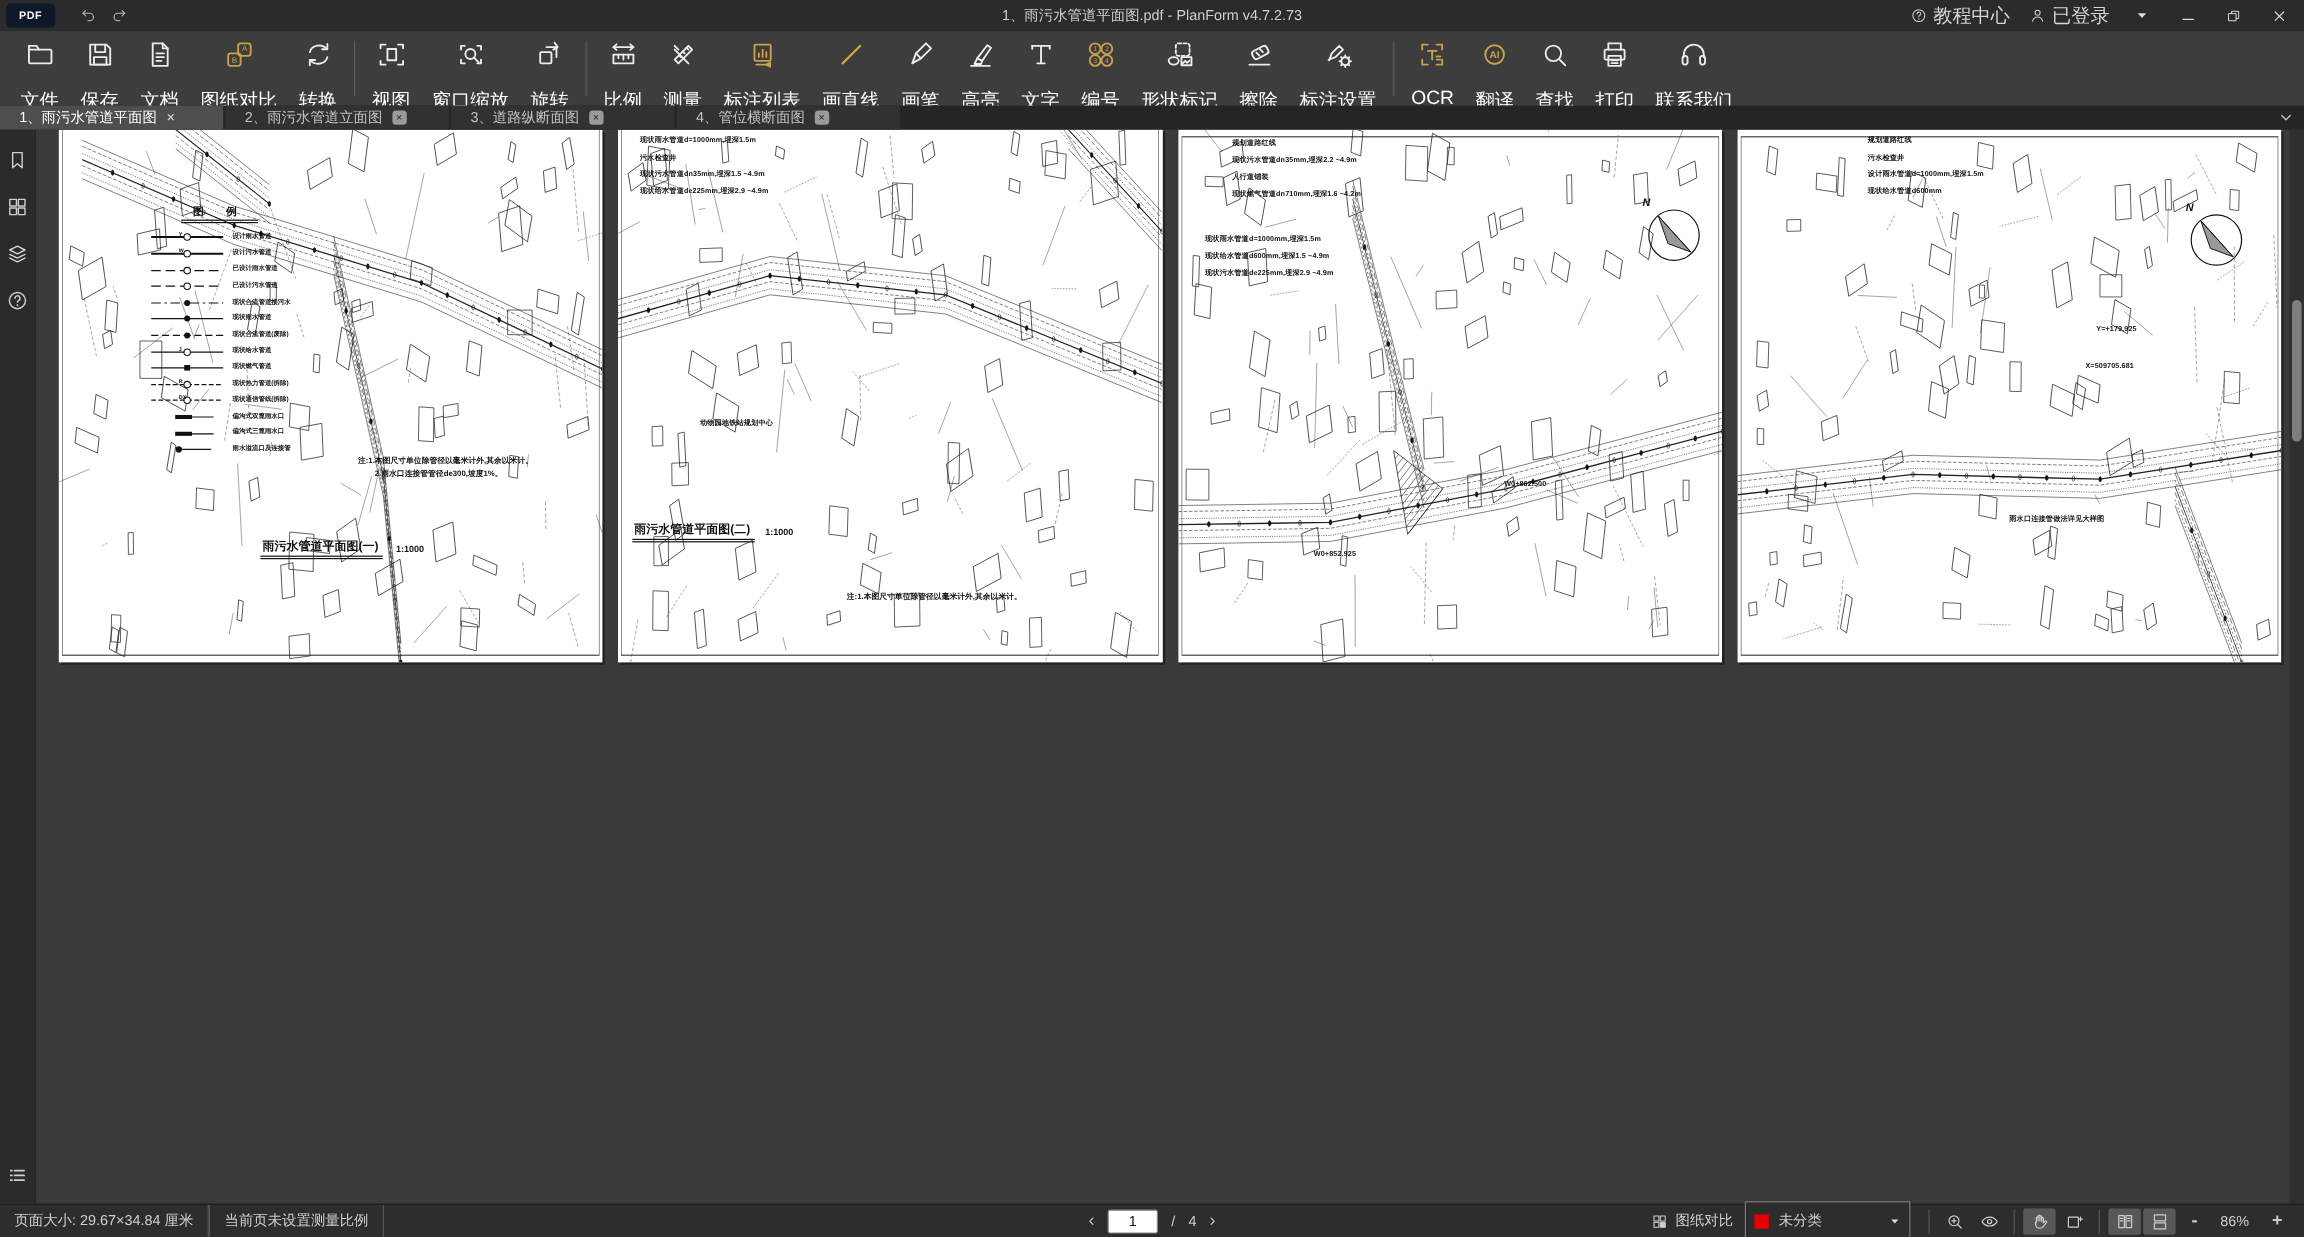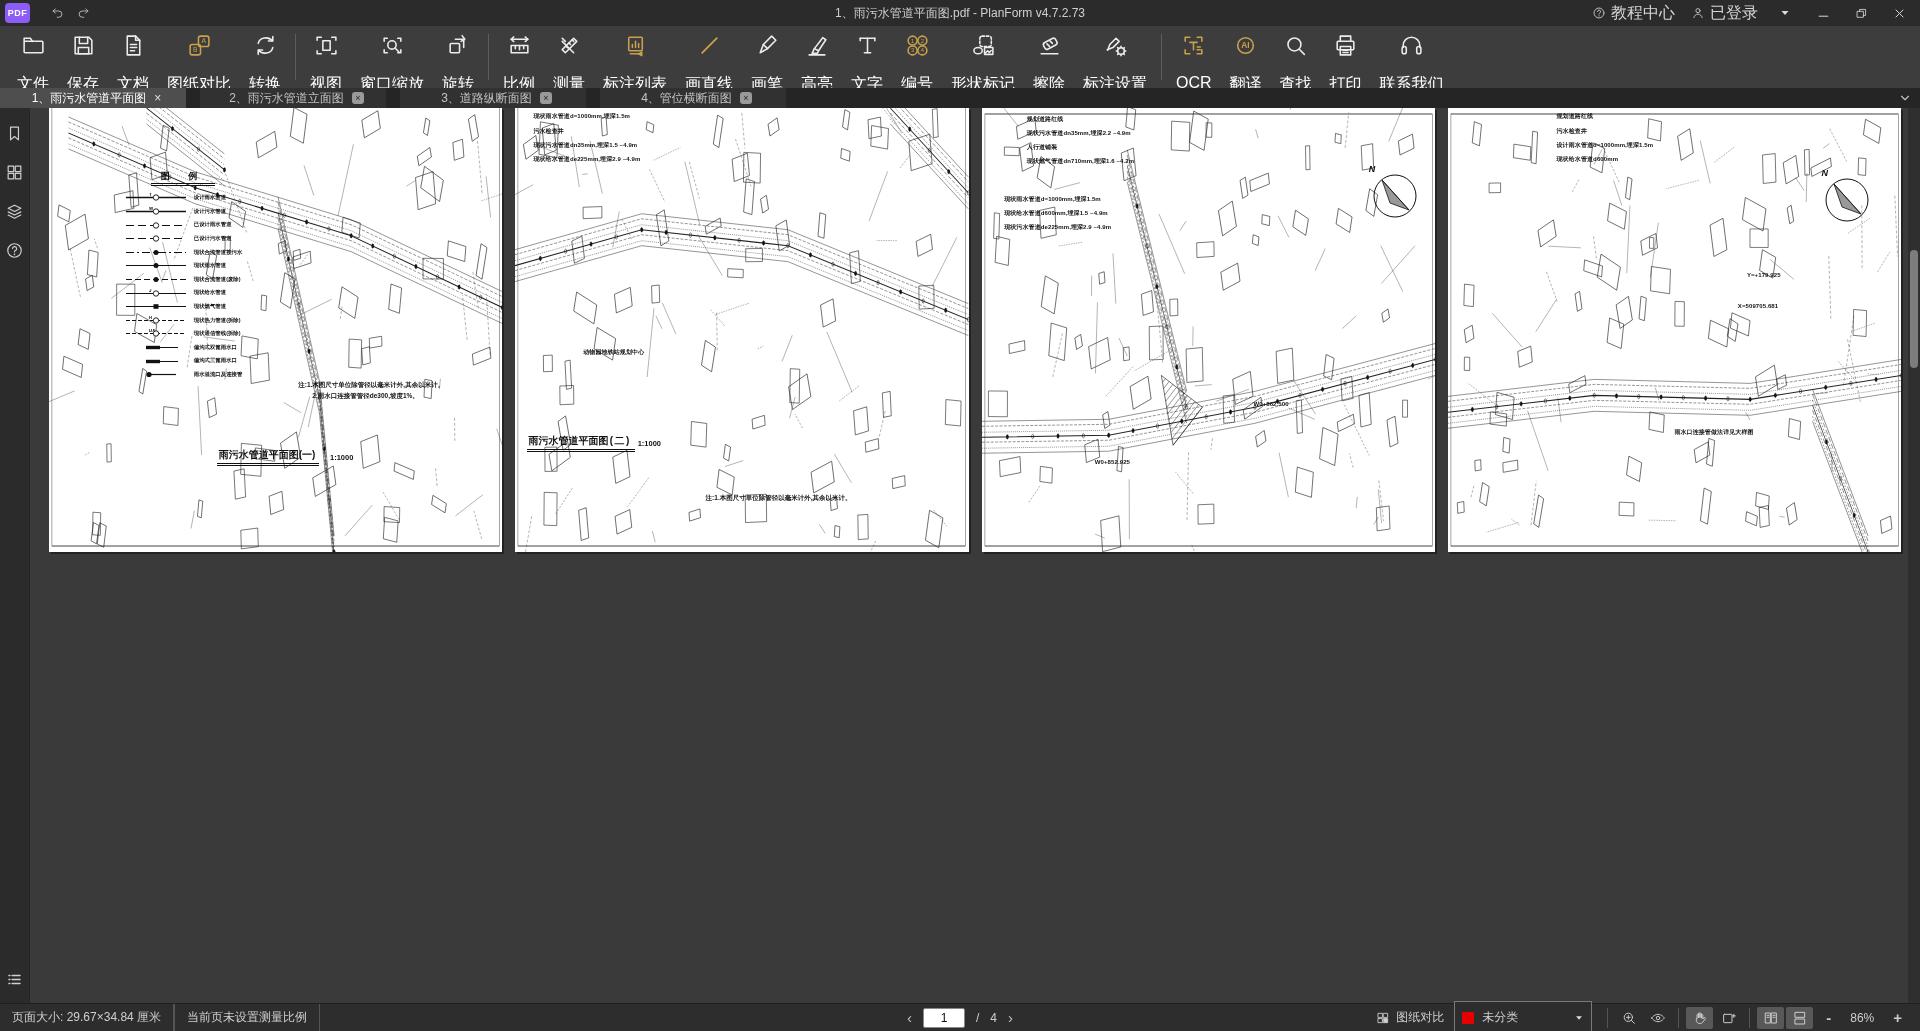--- a/index.html
+++ b/index.html
@@ -2,21 +2,21 @@
 <html><head>
 <meta charset="utf-8">
 <style>
 *{box-sizing:border-box;margin:0;padding:0}
 html,body{width:1920px;height:1031px;overflow:hidden;background:#3a3a3a;
   font-family:"Liberation Sans","DejaVu Sans",sans-serif;color:#ddd;-webkit-font-smoothing:antialiased}
 svg{display:block}
 
 
 .titlebar{height:26px;background:#2b2b2b;display:flex;align-items:center;position:relative;z-index:5}
-.app-logo{width:25px;height:20px;background:#8b5cf6;border-radius:4px;color:#fff;font-weight:bold;
+.app-logo{width:41px;height:20px;background:#0f172a;border-radius:4px;color:#fff;font-weight:bold;
   font-size:9px;display:flex;align-items:center;justify-content:center;margin:0 14px 0 5px;letter-spacing:.5px}
 .hist-btn{width:26px;height:22px;display:flex;align-items:center;justify-content:center;cursor:pointer}
 .hist-btn svg{width:15px;height:15px;color:#b9b9b9}
 .tb-title{position:absolute;left:50%;transform:translateX(-50%);font-size:12px;color:#cfcfcf;white-space:nowrap}
 .tb-right{margin-left:auto;display:flex;align-items:center;gap:16px;padding-right:10px;font-size:16px;color:#d5d5d5}
 .tb-right .lbl-btn{display:flex;align-items:center;gap:5px;cursor:pointer}
 .tb-right .lbl-btn svg{width:14px;height:14px;color:#cfcfcf}
 .win-btn{width:22px;height:20px;display:flex;align-items:center;justify-content:center;cursor:pointer}
 .win-btn svg{width:13px;height:13px;color:#dcdcdc}
 .caret-btn svg{width:12px;height:12px;color:#dcdcdc}
@@ -24,22 +24,22 @@
 
 .toolbar{height:62px;background:#3d3d3d;display:flex;align-items:flex-start;padding:6px 4px 0 8px}
 .tb-item{display:flex;flex-direction:column;align-items:center;gap:16px;padding:1px 9px;cursor:pointer;border-radius:3px}
 .tb-ic svg{width:25px;height:25px;color:#ececec}
 .tb-item.gold .tb-ic svg{color:#c9a04c}
 .tb-lb{font-size:16px;color:#ffffff;white-space:nowrap}
 .tb-sep{width:1px;height:46px;background:#5d5d5d;margin:2px 5px 0}
 
 
 .tabbar{height:20px;background:#252525;display:flex;align-items:stretch;position:relative;z-index:4}
-.tab{display:flex;align-items:center;justify-content:center;gap:8px;padding:0 9px 0 16px;
-  font-size:12px;color:#c3c3c3;background:#313131;margin-right:14px;cursor:pointer;min-width:186px;white-space:nowrap}
+.tab{display:flex;align-items:center;justify-content:flex-start;gap:8px;padding:0 9px 0 16px;
+  font-size:12px;color:#c3c3c3;background:#313131;margin-right:2px;cursor:pointer;min-width:186px;white-space:nowrap}
 .tab.active{background:#4e4e4e;color:#fff}
 .tab-close{font-size:12px;color:#e0e0e0;cursor:pointer;line-height:1}
 .tab-close.circ{width:12px;height:12px;border-radius:3px;background:#9a9a9a;color:#2a2a2a;
   display:flex;align-items:center;justify-content:center;font-size:9px}
 .tab-chevron{position:absolute;right:8px;top:3px;cursor:pointer}
 .tab-chevron svg{width:14px;height:14px;color:#c0c0c0}
 
 
 .main{display:flex;height:895px;background:#3a3a3a;position:relative}
 .sidebar{width:30px;background:#2b2b2b;display:flex;flex-direction:column;align-items:center;
@@ -879,21 +879,21 @@
           <line x1="153.77749800682068" y1="32.75562047958374" x2="179.3126471077096" y2="85.86930976419727" stroke="#333" stroke-width="0.5" stroke-dasharray="none"></line>
           <line x1="431.00674629211426" y1="359.2698383331299" x2="468.26896876329783" y2="353.4112178473803" stroke="#333" stroke-width="0.5" stroke-dasharray="none"></line>
           <line x1="740.22629737854" y1="433.8436985015869" x2="690.3785364451794" y2="485.7190505271549" stroke="#333" stroke-width="0.5" stroke-dasharray="3 2"></line>
           <line x1="589.8845386505127" y1="320.7397937774658" x2="574.1888331802027" y2="306.5580644219246" stroke="#333" stroke-width="0.5" stroke-dasharray="3 2"></line>
           <line x1="858.5721325874329" y1="402.8863716125488" x2="886.1903594207528" y2="419.09570835006815" stroke="#333" stroke-width="0.5" stroke-dasharray="3 2"></line>
           <line x1="636.2634408473969" y1="426.2563991546631" x2="624.7337324633522" y2="417.40668138988815" stroke="#333" stroke-width="0.5" stroke-dasharray="none"></line>
           <line x1="37.171645164489746" y1="76.88055872917175" x2="-18.382576707781972" y2="91.77269983450955" stroke="#333" stroke-width="0.5" stroke-dasharray="none"></line>
           <line x1="705.4572486877441" y1="278.6764717102051" x2="665.5013431365797" y2="293.62725553818046" stroke="#333" stroke-width="0.5" stroke-dasharray="3 2"></line>
         </svg>
       <div class="ov">
-          <div class="cad-title" style="left: 2.5%; top: 73.5%; font-family: Liberation Mono, monospace;">雨污水管道平面图(二)</div>
+          <div class="cad-title" style="left: 2.5%; top: 73.5%;">雨污水管道平面图(二)</div>
           <div class="cad-scale" style="left: 27%; top: 74.6%;">1:1000</div>
           <div class="notes" style="position: absolute; left: 42%; top: 86.5%;">
             <div>注:1.本图尺寸单位除管径以毫米计外,其余以米计。</div>
           </div>
           <span class="sm" style="left: 4%; top: 1%;">现状雨水管道d=1000mm,埋深1.5m</span>
           <span class="sm" style="left: 4%; top: 4.2%;">污水检查井</span>
           <span class="sm" style="left: 4%; top: 7.4%;">现状污水管道dn35mm,埋深1.5 ~4.9m</span>
           <span class="sm" style="left: 4%; top: 10.6%;">现状给水管道de225mm,埋深2.9 ~4.9m</span>
           <span class="sm" style="left: 15%; top: 54%;">动物园地铁站规划中心</span>
         </div>

